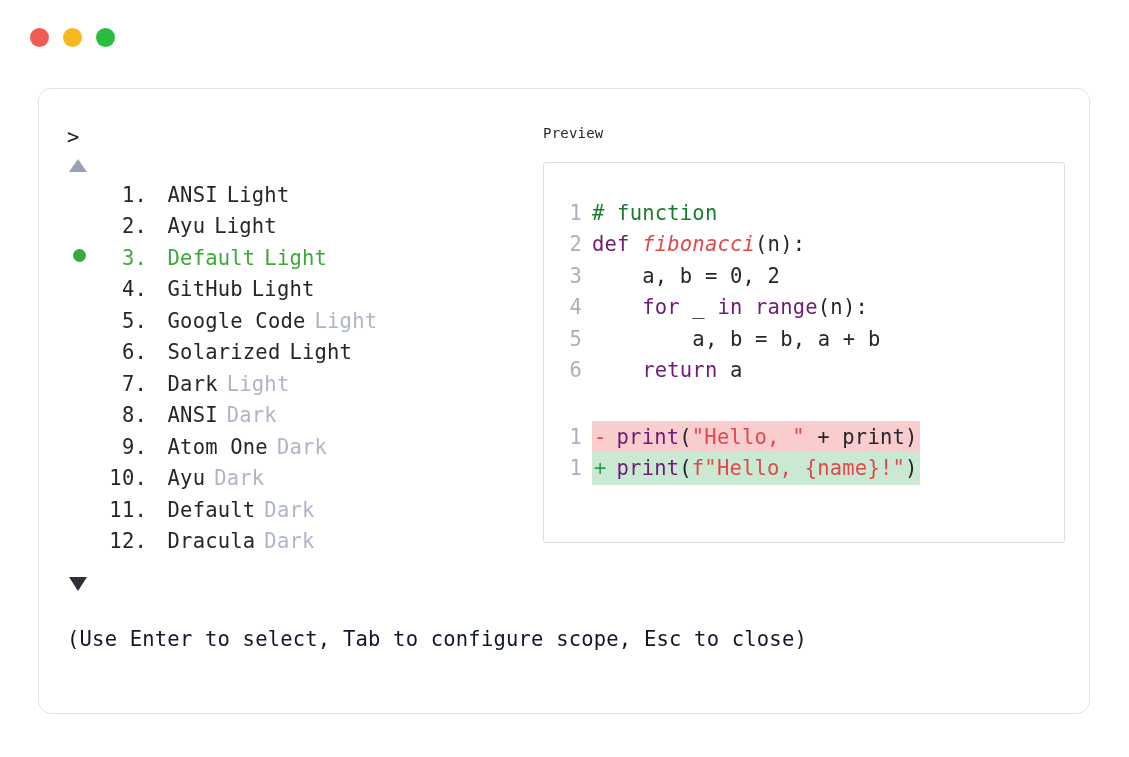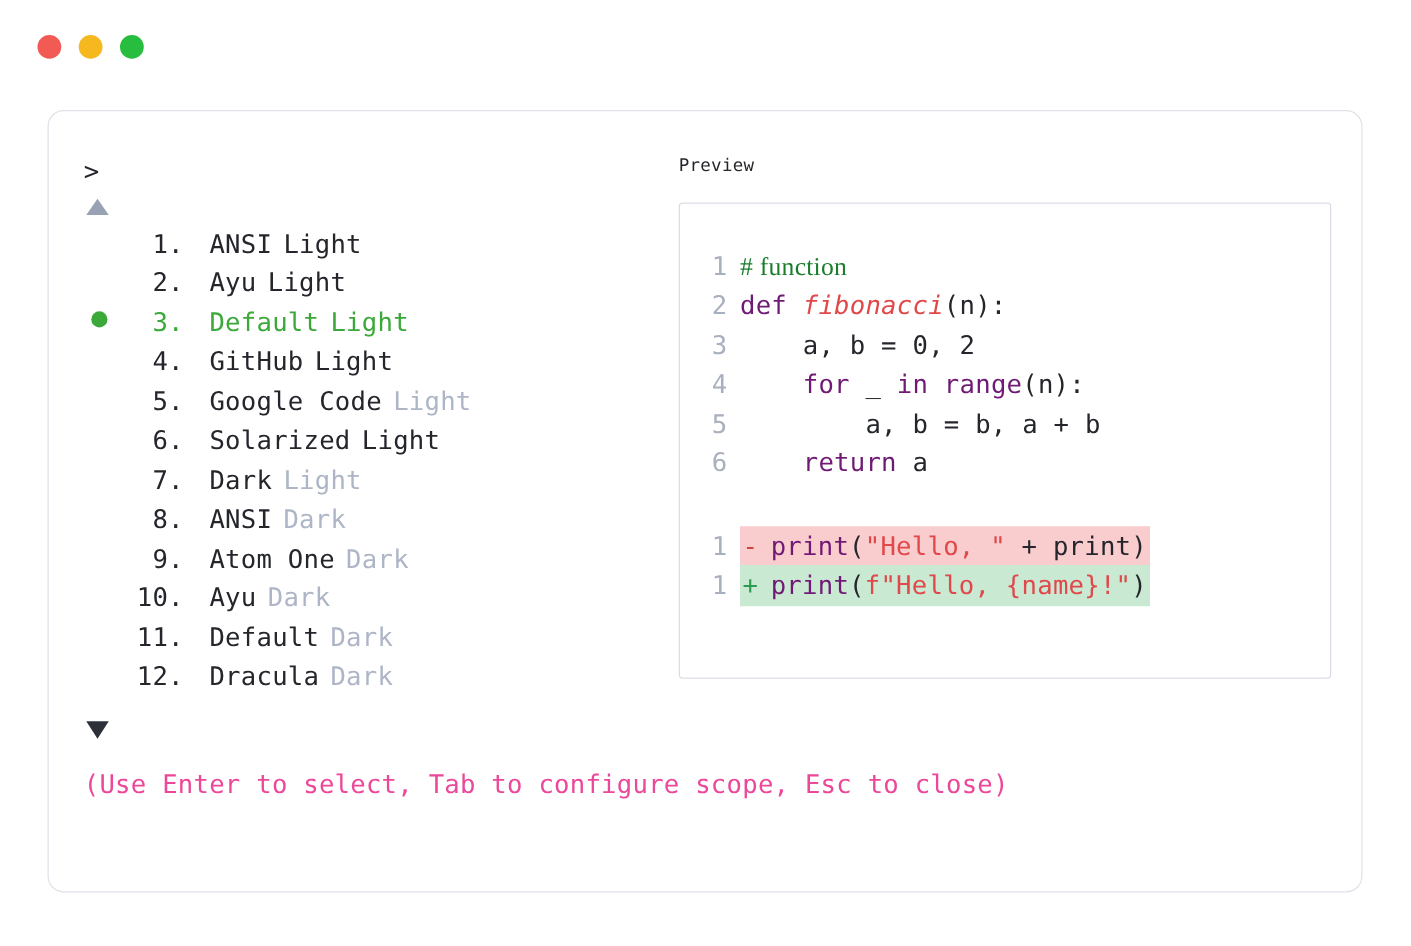--- a/index.html
+++ b/index.html
@@ -136,23 +136,23 @@
   .row-name { color: #24262c; }
   .row-suffix { color: #24262c; padding-left: 9px; }
   .row-suffix.muted { color: #adb5c6; }
 
   .theme-row.selected .row-index,
   .theme-row.selected .row-dot-sep,
   .theme-row.selected .row-name,
   .theme-row.selected .row-suffix { color: #3aa93a; }
 
   .hint {
-    margin-top: 24px;
-    font-size: 20.5px;
-    color: #ec4899;
+    margin-top: 36px;
+    font-size: 20.5px;
+    color: #0f172a;
     letter-spacing: 0.2px;
     white-space: pre;
   }
 
   
   .right-pane {
     flex: 1 1 auto;
     padding-left: 6px;
   }
   .preview-label {
@@ -207,21 +207,21 @@
     align-items: baseline;
     padding: 4px 2px 5px 0;
   }
   .diff-line.removed .wrap { background: #f9ccce; }
   .diff-line.added   .wrap { background: #c9e9d3; }
   .diff-sign { padding: 0 10px 0 2px; }
   .diff-line.removed .diff-sign { color: #d0443f; }
   .diff-line.added   .diff-sign { color: #2f9b4e; }
 
   
-  .tok-comment { color: #197d2b; font-family: Liberation Serif, serif; }
+  .tok-comment { color: #197d2b; }
   .tok-keyword { color: #701a75; }
   .tok-func    { color: #e0484a; font-style: italic; }
   .tok-string  { color: #e0484a; }
   .tok-plain   { color: #24262c; }
 </style>
 </head>
 <body>
 
 <div class="titlebar">
   <span class="dot red"></span>

